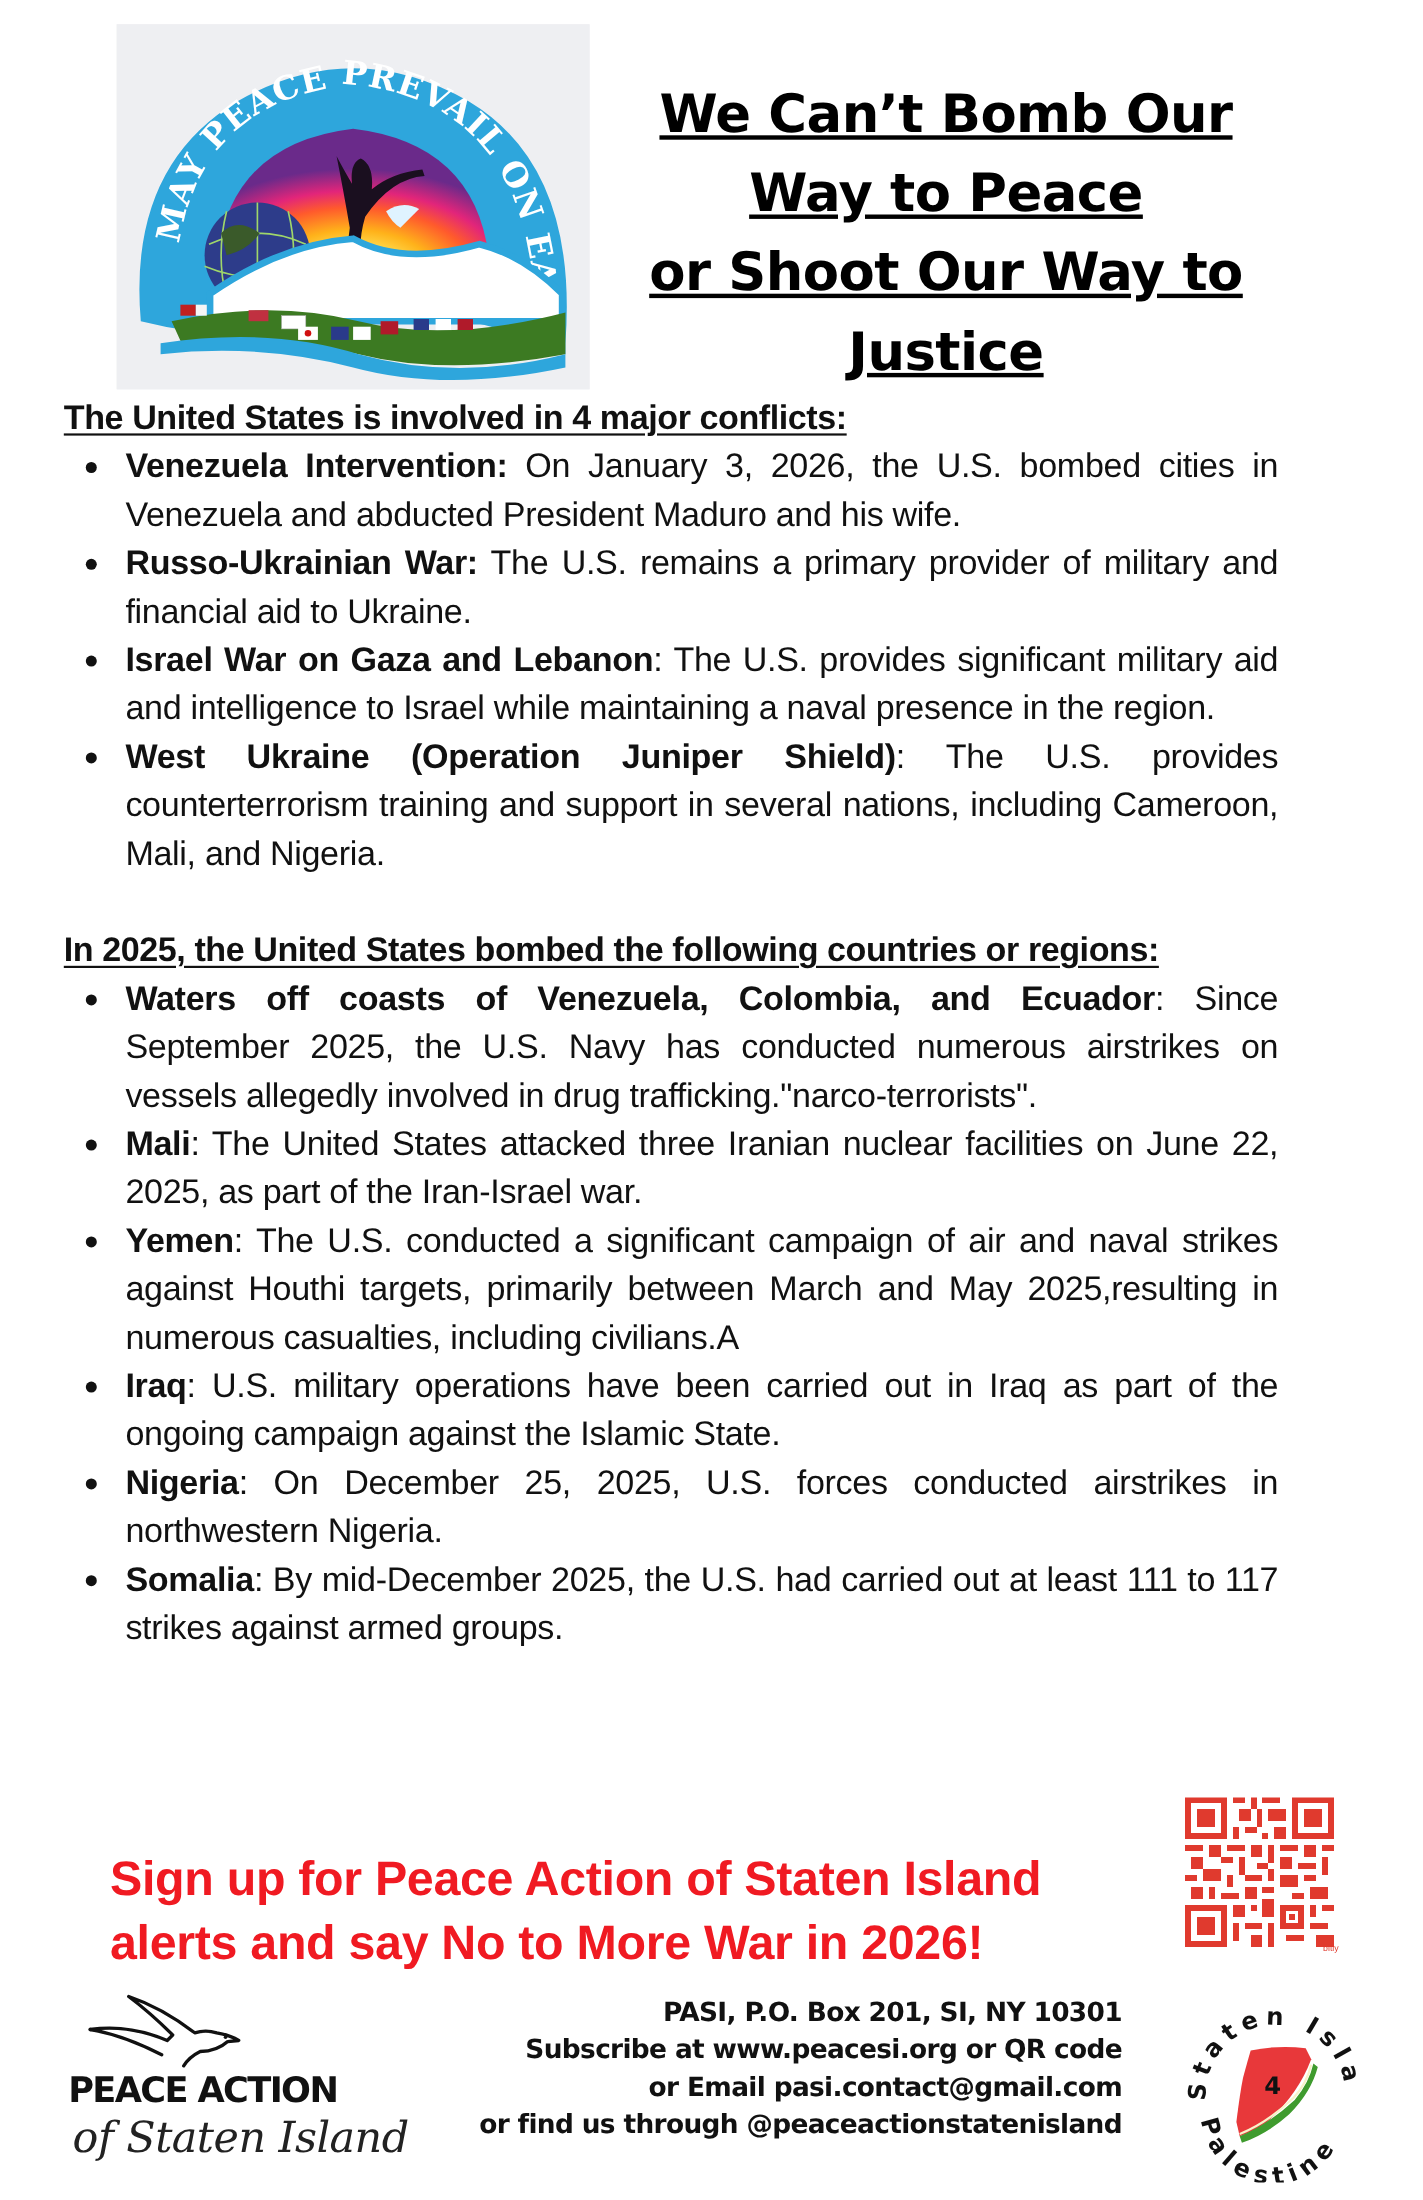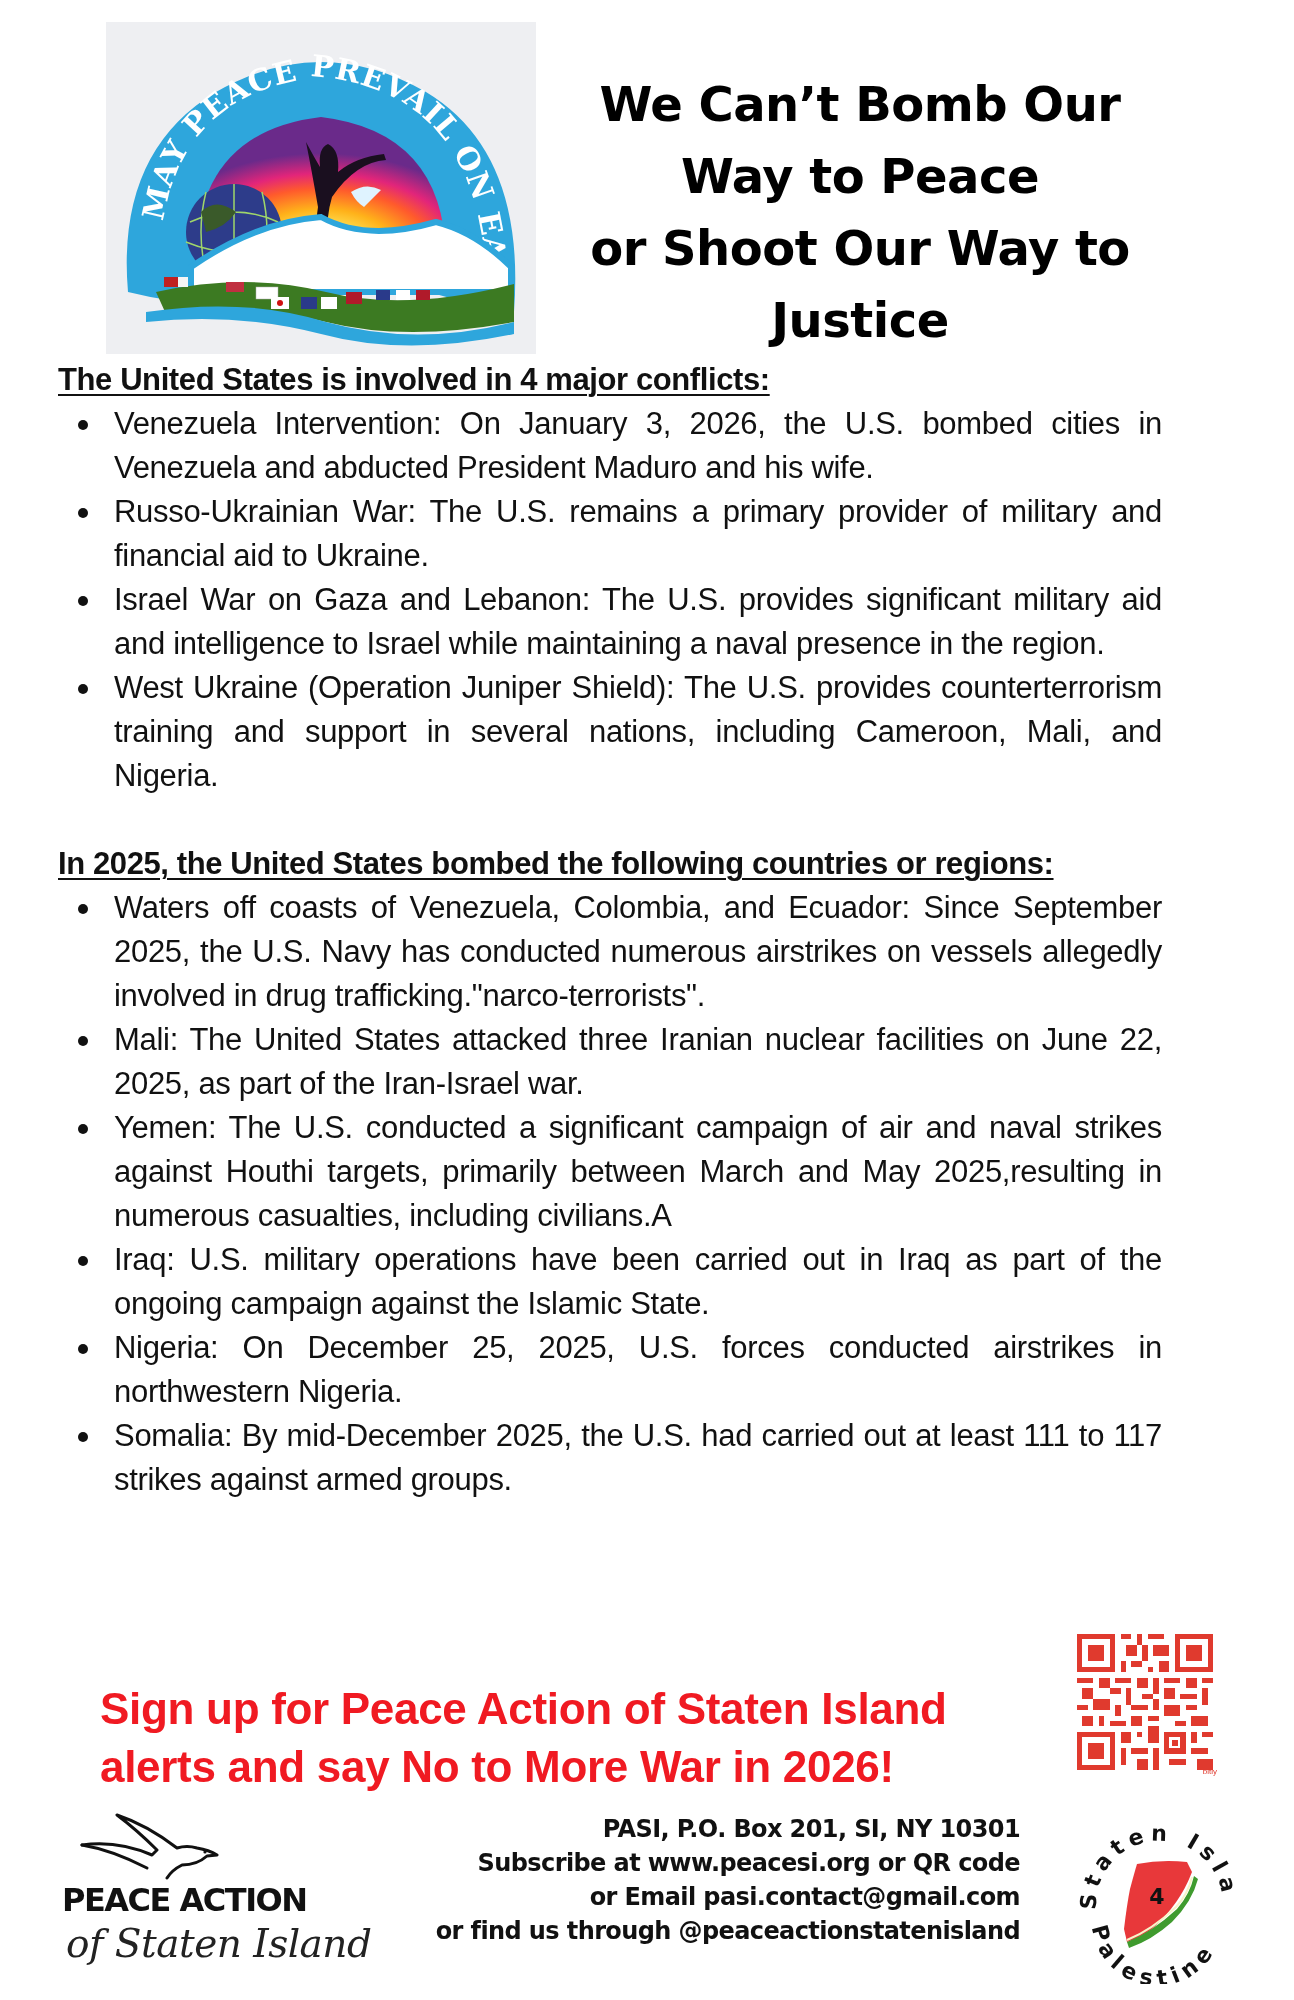--- a/index.html
+++ b/index.html
@@ -10,42 +10,42 @@
       position: absolute; left: 106px; top: 22px; width: 430px; height: 332px;
       background: #eeeff2;
     }
     .top-logo svg { width: 100%; height: 100%; display: block; }
 
     .headline {
       position: absolute; left: 560px; top: 68px; width: 600px;
       text-align: center; font-family: "DejaVu Sans", sans-serif; font-weight: bold;
       font-size: 48px; line-height: 72px; letter-spacing: -0.5px; color: #000;
     }
-    .headline span { display: block; }
+    .headline span { display: block; text-decoration: underline; }
 
     .content {
       position: absolute; left: 58px; top: 358px; width: 1104px;
       font-family: "Liberation Sans Narrow", "Liberation Sans", sans-serif;
       font-size: 31px; line-height: 44px; color: #111;
     }
     .section-heading {
       font-weight: bold; text-decoration: underline; text-underline-offset: 4px;
       text-decoration-thickness: 2px; font-size: 31px; line-height: 44px;
       letter-spacing: -0.4px;
     }
     .bullets { list-style: none; margin-top: 0; }
     .bullets li {
       position: relative; padding-left: 56px; text-align: justify;
       letter-spacing: -0.3px; margin-bottom: 0px;
     }
     .bullets li::before {
       content: ""; position: absolute; left: 20px; top: 18px;
       width: 10px; height: 10px; border-radius: 50%; background: #111;
     }
-    .bullets li b { font-weight: normal; }
+    .bullets li b { font-weight: bold; }
     .gap { height: 44px; }
 
     .cta {
       position: absolute; left: 100px; top: 1680px; width: 1000px;
       text-align: left; color: #f01a22; font-weight: bold;
       font-family: "Liberation Sans Narrow", "Liberation Sans", sans-serif;
       font-size: 44px; line-height: 58px; letter-spacing: -0.3px;
     }
     .cta span { display: block; }
 

